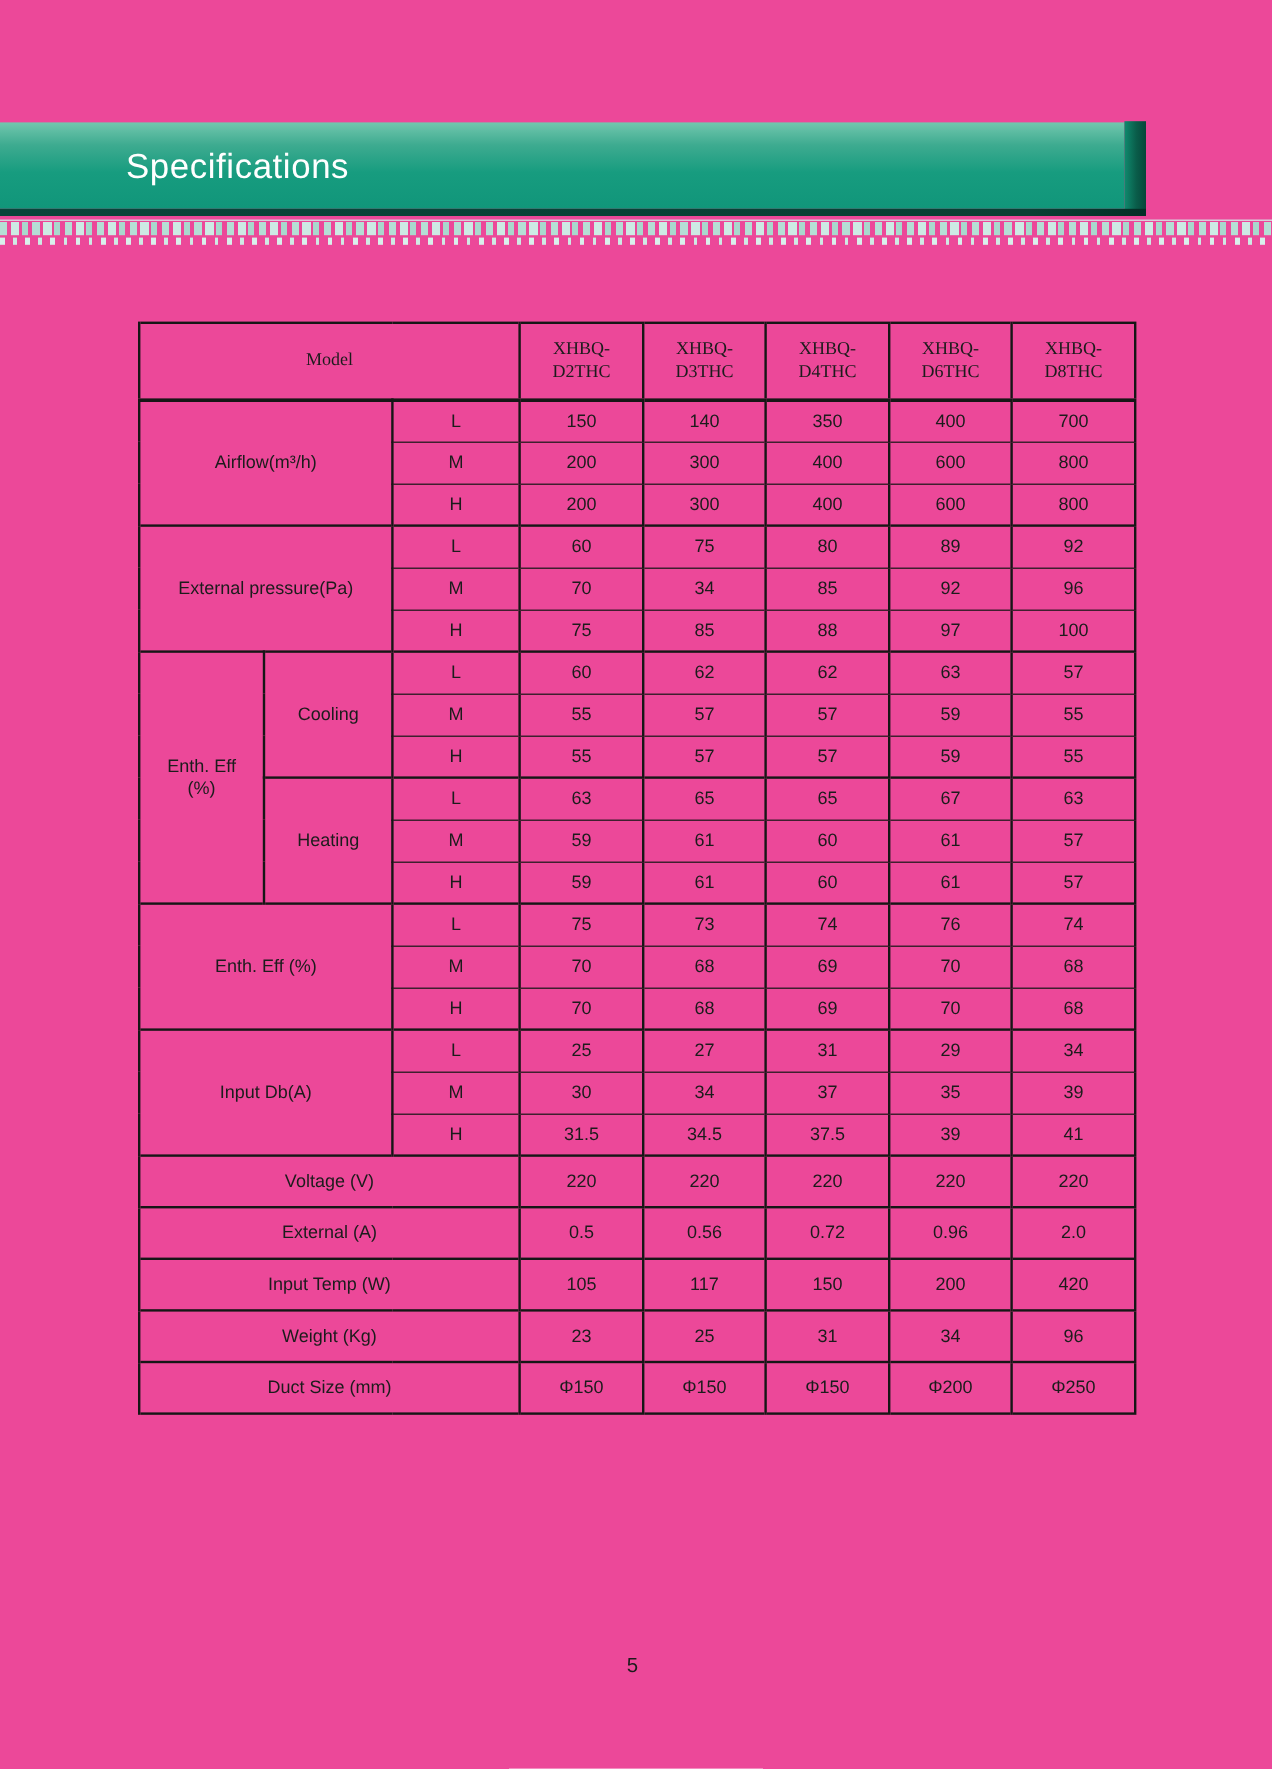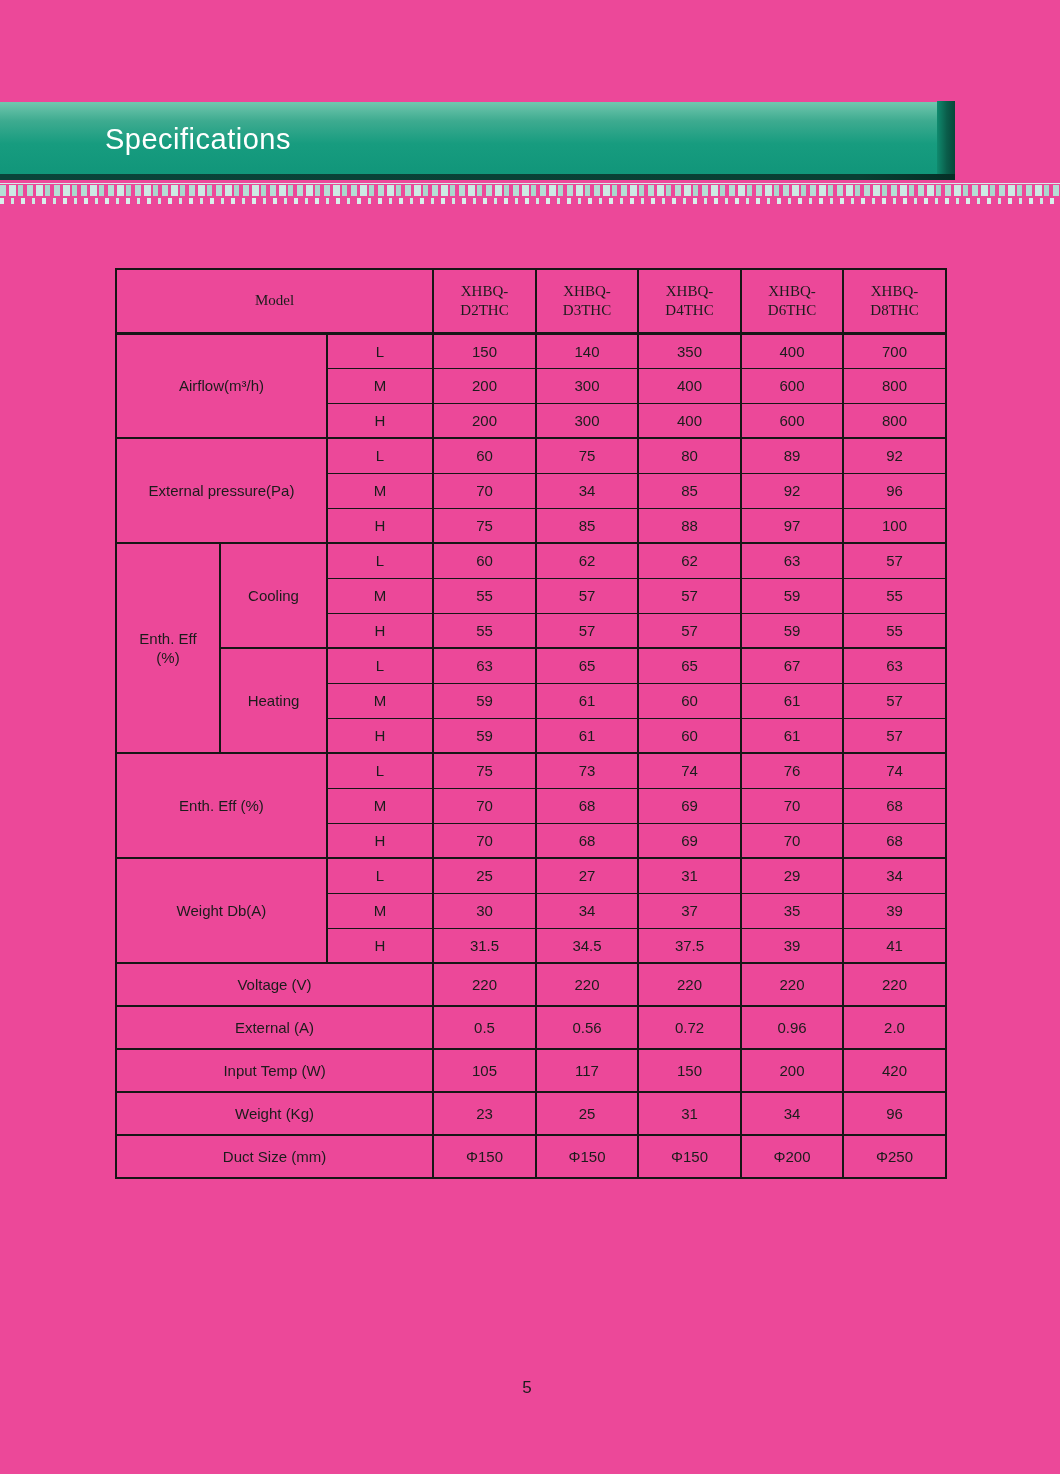--- a/index.html
+++ b/index.html
@@ -234,21 +234,21 @@
       <tr class="lmh">
         <td>H</td>
         <td>70</td>
         <td>68</td>
         <td>69</td>
         <td>70</td>
         <td>68</td>
       </tr>
 
       <tr class="lmh sec">
-        <td colspan="2" rowspan="3">Weight Db(A)</td>
+        <td colspan="2" rowspan="3">Input Db(A)</td>
         <td>L</td>
         <td>25</td>
         <td>27</td>
         <td>31</td>
         <td>29</td>
         <td>34</td>
       </tr>
       <tr class="lmh">
         <td>M</td>
         <td>30</td>

